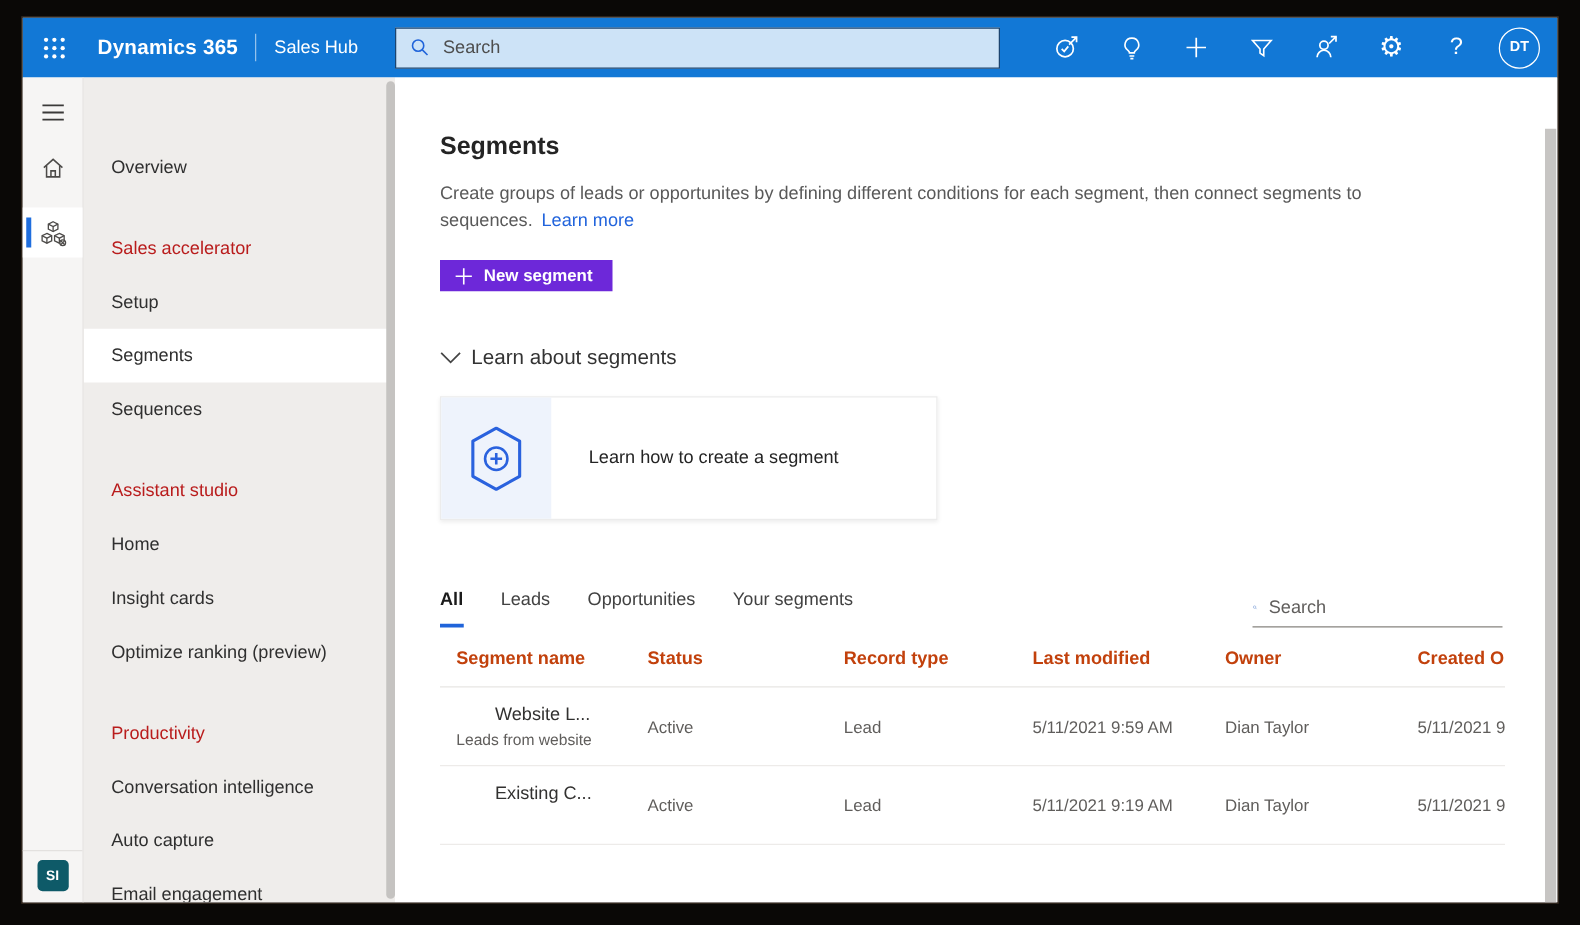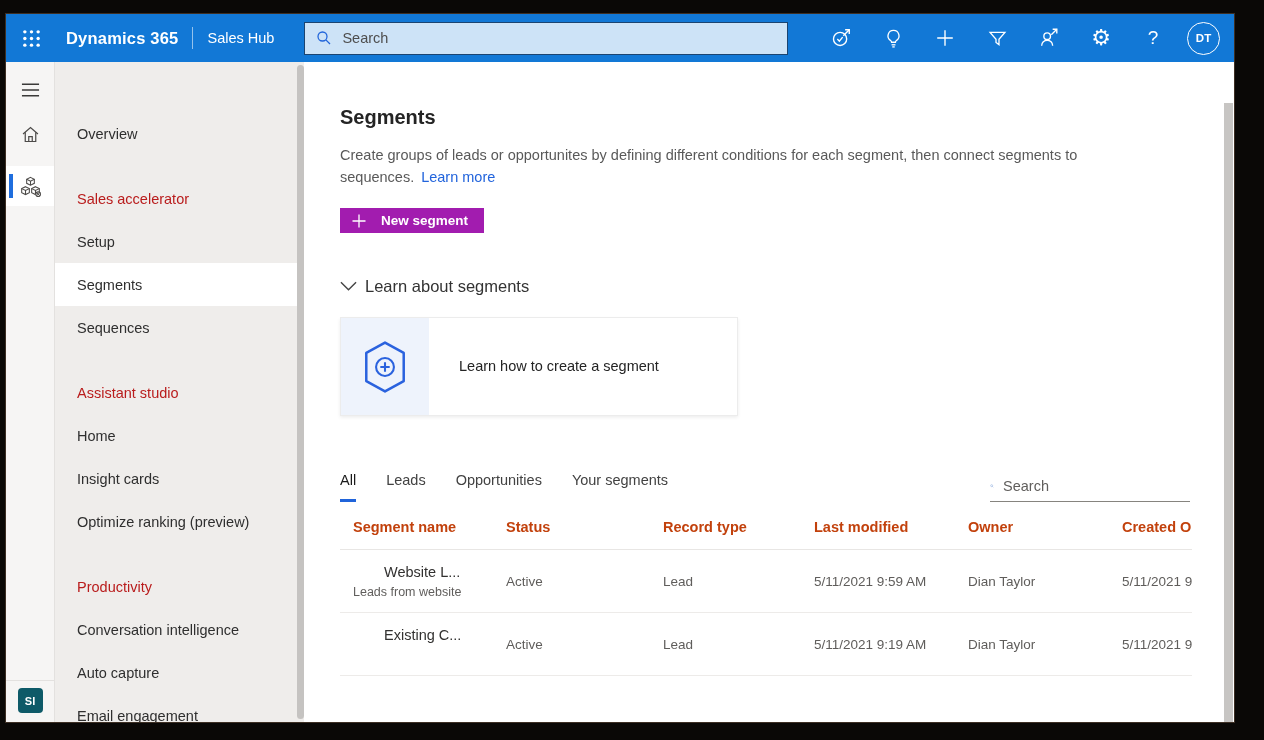--- a/index.html
+++ b/index.html
@@ -1,17 +1,17 @@
 <!DOCTYPE html>
 <html><head>
 <meta charset="utf-8">
 <style>
   * { margin:0; padding:0; box-sizing:border-box; }
   html,body { width:1264px; height:740px; background:#0a0806; font-family:"Liberation Sans", sans-serif; overflow:hidden; }
-  .screen { position:absolute; left:6px; top:14px; width:1228px; height:708px; background:#fff; overflow:hidden; outline:1px solid #3d2f24; }
+  .screen { position:absolute; left:18px; top:14px; width:1228px; height:708px; background:#fff; overflow:hidden; outline:1px solid #3d2f24; }
 
   
   .topbar { height:48px; background:#1278d6; display:flex; align-items:center; color:#fff; }
   .waffle-btn { width:50px; height:48px; display:flex; align-items:center; justify-content:center; cursor:pointer; }
   .brand { font-size:16.5px; font-weight:bold; letter-spacing:.2px; margin-left:10px; white-space:nowrap; }
   .top-divider { width:1px; height:22px; background:rgba(255,255,255,.55); margin:0 14px; }
   .appname { font-size:14.5px; white-space:nowrap; }
   .top-search { margin-left:30px; width:484px; height:33px; background:#cde3f7; border:1px solid #1b4470; display:flex; align-items:center; padding:0 10px; gap:9px; }
   .top-search input { flex:1; border:none; outline:none; background:transparent; font-size:14.5px; color:#3b3b3b; font-family:"Liberation Sans", sans-serif; }
   .top-search input::placeholder { color:#4e4e4e; opacity:1; }
@@ -40,34 +40,34 @@
   .nav-scroll { position:absolute; right:0; top:3px; bottom:3px; width:7px; background:#c5c3c1; border-radius:4px; }
 
   .main { flex:1; background:#fff; position:relative; overflow:hidden; }
   .main-scroll { position:absolute; right:1px; top:41px; bottom:0; width:9px; background:#c7c5c3; }
   .content { padding-left:36px; }
 
   .page-title { margin-top:44px; font-size:20px; font-weight:600; color:#242424; }
   .desc { margin-top:15px; font-size:14.5px; line-height:22px; color:#595959; max-width:792px; }
   .learn-link { color:#2264dc; margin-left:7px; cursor:pointer; text-decoration:none; }
 
-  .new-segment-btn { margin-top:20px; height:25px; display:inline-flex; align-items:center; gap:15px; background:#a21caf; color:#fff; border:none; font-size:13.5px; font-weight:600; padding:0 16px 0 12px; cursor:pointer; font-family:"Liberation Sans", sans-serif; }
+  .new-segment-btn { margin-top:20px; height:25px; display:inline-flex; align-items:center; gap:9px; background:#6d28d9; color:#fff; border:none; font-size:13.5px; font-weight:600; padding:0 16px 0 12px; cursor:pointer; font-family:"Liberation Sans", sans-serif; }
 
   .learn-section-header { margin-top:44px; display:flex; align-items:center; gap:8px; cursor:pointer; }
   .learn-section-title { font-size:16.5px; color:#333; }
 
   .cards { margin-top:21px; display:flex; gap:20px; }
   .card { width:398px; height:99px; background:#fff; border:1px solid #ececec; box-shadow:0 1.6px 3.6px rgba(0,0,0,.08); display:flex; cursor:pointer; }
   .card-icon { width:88px; background:#eef3fc; display:flex; align-items:center; justify-content:center; }
   .card-label { flex:1; display:flex; align-items:center; padding:0 26px 0 30px; font-size:14.5px; color:#242424; line-height:23px; }
 
   .list-toolbar { margin-top:56px; display:flex; align-items:flex-end; }
   .tabs { display:flex; }
   .tab { margin-right:30px; font-size:14.5px; color:#424242; padding-bottom:11px; cursor:pointer; border-bottom:3px solid transparent; }
-  .tab.active { color:#1b1b1b; font-weight:normal; border-bottom-color:#2064da; }
+  .tab.active { color:#1b1b1b; font-weight:bold; border-bottom-color:#2064da; }
   .list-search { margin-left:auto; margin-right:44px; width:200px; border-bottom:1px solid #86847f; display:flex; align-items:center; gap:9px; padding-bottom:7px; }
   .list-search input { flex:1; border:none; outline:none; background:transparent; font-size:14.5px; color:#444; font-family:"Liberation Sans", sans-serif; }
   .list-search input::placeholder { color:#605e5c; opacity:1; }
 
   .table { width:852px; overflow:hidden; margin-top:2px; }
   .trow { display:grid; grid-template-columns:153px 157px 151px 154px 154px 160px; padding-left:13px; align-items:center; }
   .thead { height:46px; font-size:14.5px; font-weight:600; color:#c2410c; border-bottom:1px solid #e8e6e4; }
   .tbody-row { height:63px; border-bottom:1px solid #edebe9; font-size:13.5px; color:#5f5d5b; cursor:pointer; }
   .cell-name { align-self:start; padding-top:13px; }
   .seg-title { font-size:14.5px; color:#323130; line-height:18px;margin-left:31px; }

